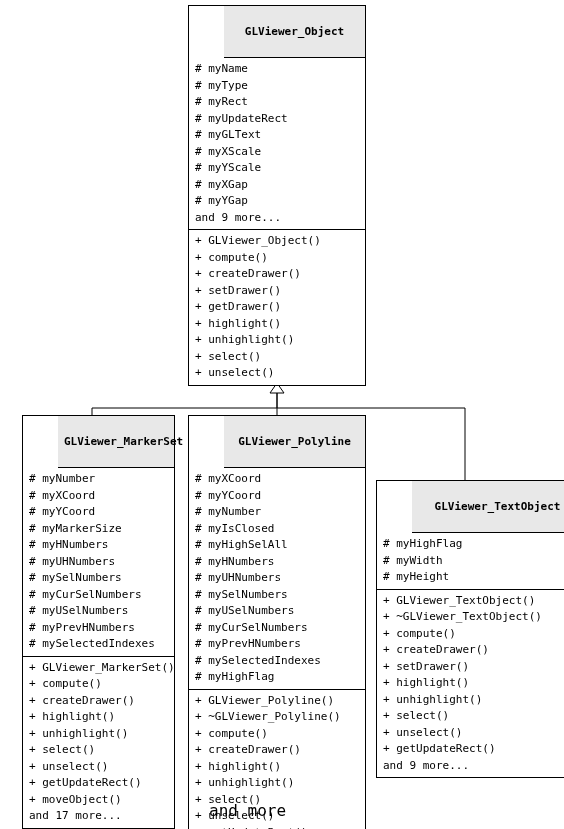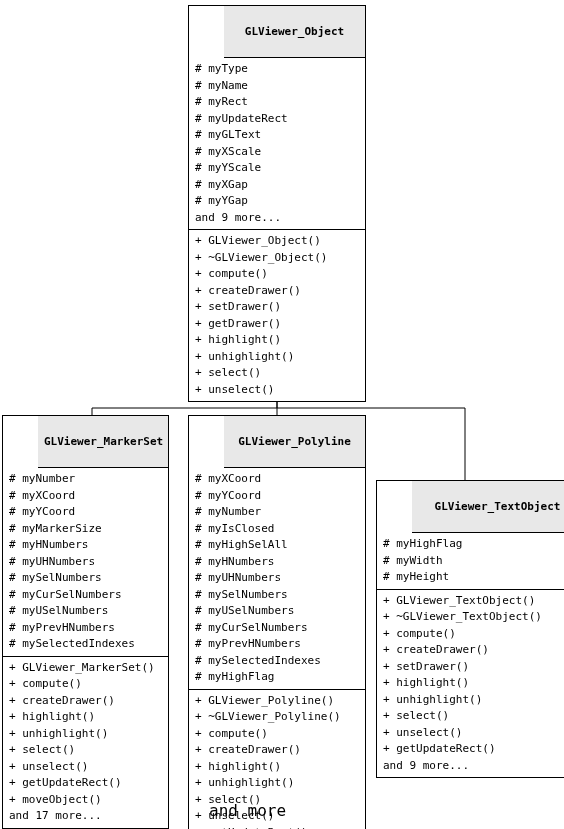--- a/index.html
+++ b/index.html
@@ -68,46 +68,45 @@
     <line x1="92" y1="408" x2="465" y2="408" stroke="#000" stroke-width="1"></line>
 
     <line x1="92" y1="408" x2="92" y2="415" stroke="#000" stroke-width="1"></line>
 
     <line x1="465" y1="408" x2="465" y2="480" stroke="#000" stroke-width="1"></line>
   </svg>
 
   <div class="uml-box" style="left: 188px; top: 5px; width: 178px;">
     <div class="uml-box-title">GLViewer_Object</div>
     <div class="uml-box-section">
+      <div class="uml-line"># myName</div>
       <div class="uml-line"># myType</div>
-      <div class="uml-line"># myName</div>
       <div class="uml-line"># myRect</div>
       <div class="uml-line"># myUpdateRect</div>
       <div class="uml-line"># myGLText</div>
       <div class="uml-line"># myXScale</div>
       <div class="uml-line"># myYScale</div>
       <div class="uml-line"># myXGap</div>
       <div class="uml-line"># myYGap</div>
       <div class="uml-line">and 9 more...</div>
     </div>
     <div class="uml-box-section">
       <div class="uml-line">+ GLViewer_Object()</div>
-      <div class="uml-line">+ ~GLViewer_Object()</div>
       <div class="uml-line">+ compute()</div>
       <div class="uml-line">+ createDrawer()</div>
       <div class="uml-line">+ setDrawer()</div>
       <div class="uml-line">+ getDrawer()</div>
       <div class="uml-line">+ highlight()</div>
       <div class="uml-line">+ unhighlight()</div>
       <div class="uml-line">+ select()</div>
       <div class="uml-line">+ unselect()</div>
     </div>
   </div>
 
-  <div class="uml-box" style="left: 2px; top: 415px; width: 167px;">
+  <div class="uml-box" style="left: 22px; top: 415px; width: 153px;">
     <div class="uml-box-title">GLViewer_MarkerSet</div>
     <div class="uml-box-section">
       <div class="uml-line"># myNumber</div>
       <div class="uml-line"># myXCoord</div>
       <div class="uml-line"># myYCoord</div>
       <div class="uml-line"># myMarkerSize</div>
       <div class="uml-line"># myHNumbers</div>
       <div class="uml-line"># myUHNumbers</div>
       <div class="uml-line"># mySelNumbers</div>
       <div class="uml-line"># myCurSelNumbers</div>

